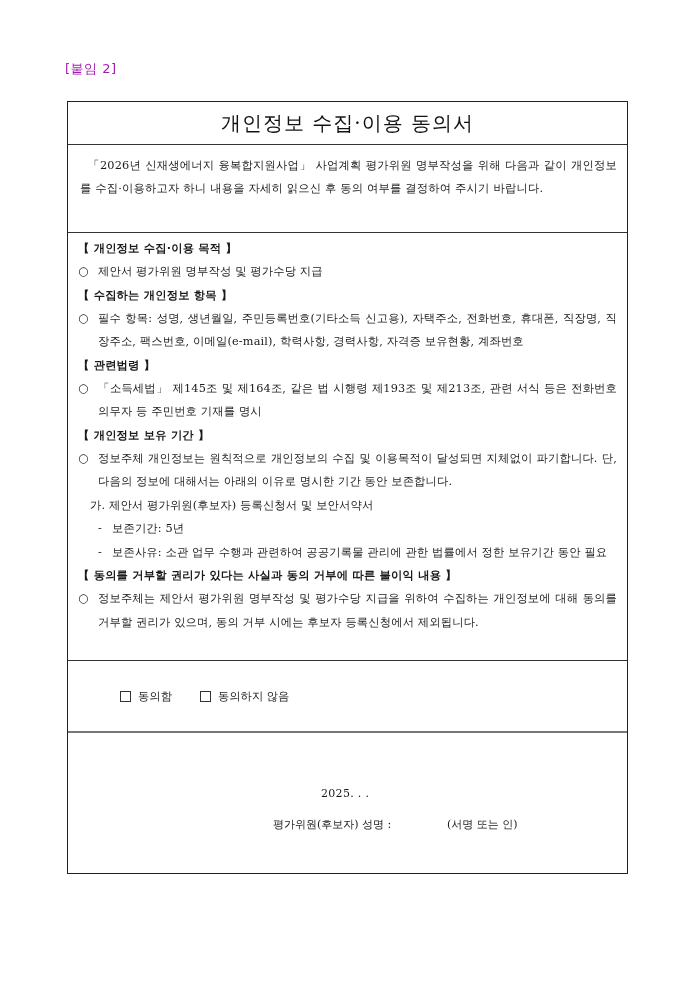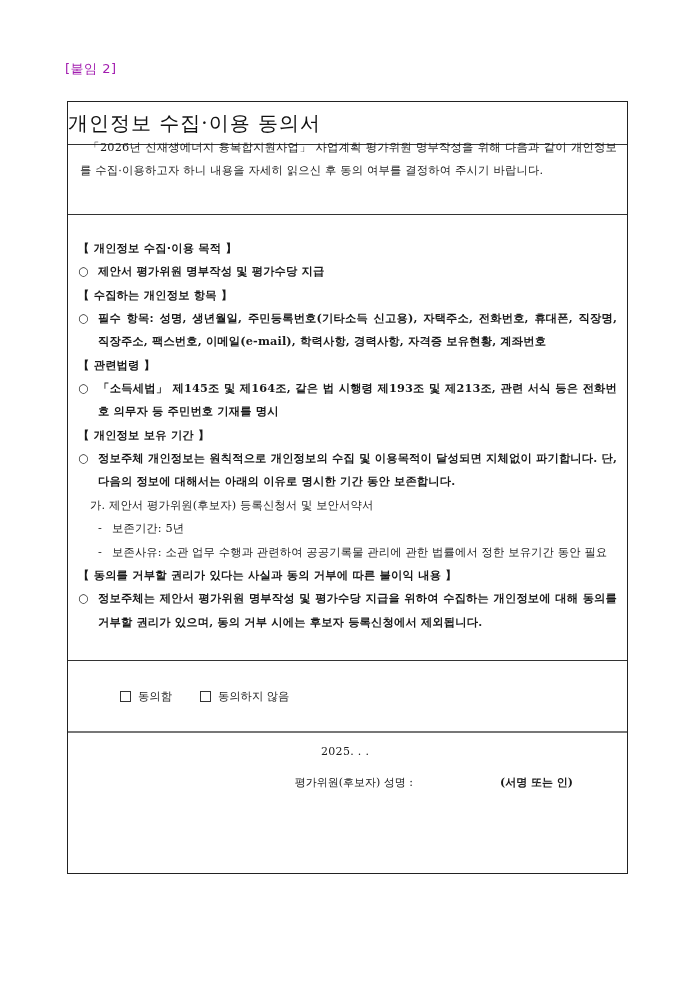--- a/index.html
+++ b/index.html
@@ -11,47 +11,47 @@
   .attach-label {
     position: absolute; left: 65px; top: 60px;
     font-family: "DejaVu Sans", "Liberation Sans", sans-serif;
     font-weight: normal; font-size: 13px; letter-spacing: 0.5px; color: #a21caf;
   }
   .form-table {
     position: absolute; left: 67px; top: 101px; width: 559px; height: 771px;
     border: 1.5px solid #222; box-sizing: content-box;
   }
   .row { position: absolute; left: 0; right: 0; border-bottom: 1px solid #333; box-sizing: border-box; }
-  .title-row { top: 0; height: 43px; display: flex; align-items: center; justify-content: flex-start; }
+  .title-row { top: 0; height: 43px; display: flex; align-items: center; justify-content: center; }
   .title-row .title { font-size: 20px; letter-spacing: 1px; color: #111; }
-  .intro-row { top: 25px; height: 88px; padding: 10px 10px 0 12px; }
+  .intro-row { top: 43px; height: 88px; padding: 10px 10px 0 12px; }
   .intro-row p { margin: 0; font-size: 11.3px; line-height: 22.5px; text-indent: 8px; text-align: justify; letter-spacing: 0.2px; }
   .content-row { top: 131px; height: 428px; padding: 4px 10px 0 10px; }
   .sec-head {
     font-family: "DejaVu Sans", "Liberation Sans", sans-serif;
     font-weight: bold; font-size: 11.3px; line-height: 23px; height: 23px; letter-spacing: 0.2px; white-space: nowrap;
   }
   .bullet { display: flex; font-size: 11.3px; line-height: 23.5px; letter-spacing: 0.15px; }
   .bullet .mark { width: 20px; flex: none; font-family: "DejaVu Sans", sans-serif; font-size: 12px; }
-  .bullet .txt { flex: 1; text-align: justify; font-weight: bold; }
+  .bullet .txt { flex: 1; text-align: justify; }
   .sub { font-size: 11.3px; line-height: 23.5px; padding-left: 12px; letter-spacing: 0.15px; }
   .dash { display: flex; font-size: 11.3px; line-height: 23.5px; padding-left: 20px; letter-spacing: 0.15px; }
   .dash .mark { width: 14px; flex: none; }
   .dash .txt { flex: 1; }
   .consent-row { top: 559px; height: 72px; border-bottom: 2px solid #777; display: flex; align-items: center; padding: 0 12px; font-size: 11.3px; }
   .consent-row .question { flex: none; width: 318px; letter-spacing: 0.2px; }
   .opt { display: flex; align-items: center; cursor: pointer; }
   .opt-agree { margin-left: 12px; width: 108px; justify-content: center; }
   .opt-disagree { margin-left: 0; }
   .checkbox { width: 9px; height: 9px; border: 1px solid #333; margin-right: 7px; display: inline-block; background: #fff; }
-  .sign-row { top: 613px; height: 140px; border-bottom: none; text-align: right; }
+  .sign-row { top: 655px; height: 140px; border-bottom: none; }
   .date { position: absolute; left: 253px; top: 30px; font-size: 11px; letter-spacing: 0.3px; }
   .signer { position: absolute; left: 205px; top: 60px; font-size: 11px; display: flex; }
   .signer .label { width: 140px; }
-  .signer .sig-hint { margin-left: 87px; font-weight: bold; }
+  .signer .sig-hint { margin-left: 34px; }
   .recipient {
     position: absolute; left: 17px; top: 96px;
     font-family: "DejaVu Sans", "Liberation Sans", sans-serif;
     font-weight: bold; font-size: 17px; letter-spacing: 3px; word-spacing: 1px;
   }
 </style>
 </head>
 <body>
 
 <div class="attach-label">[붙임 2]</div>

